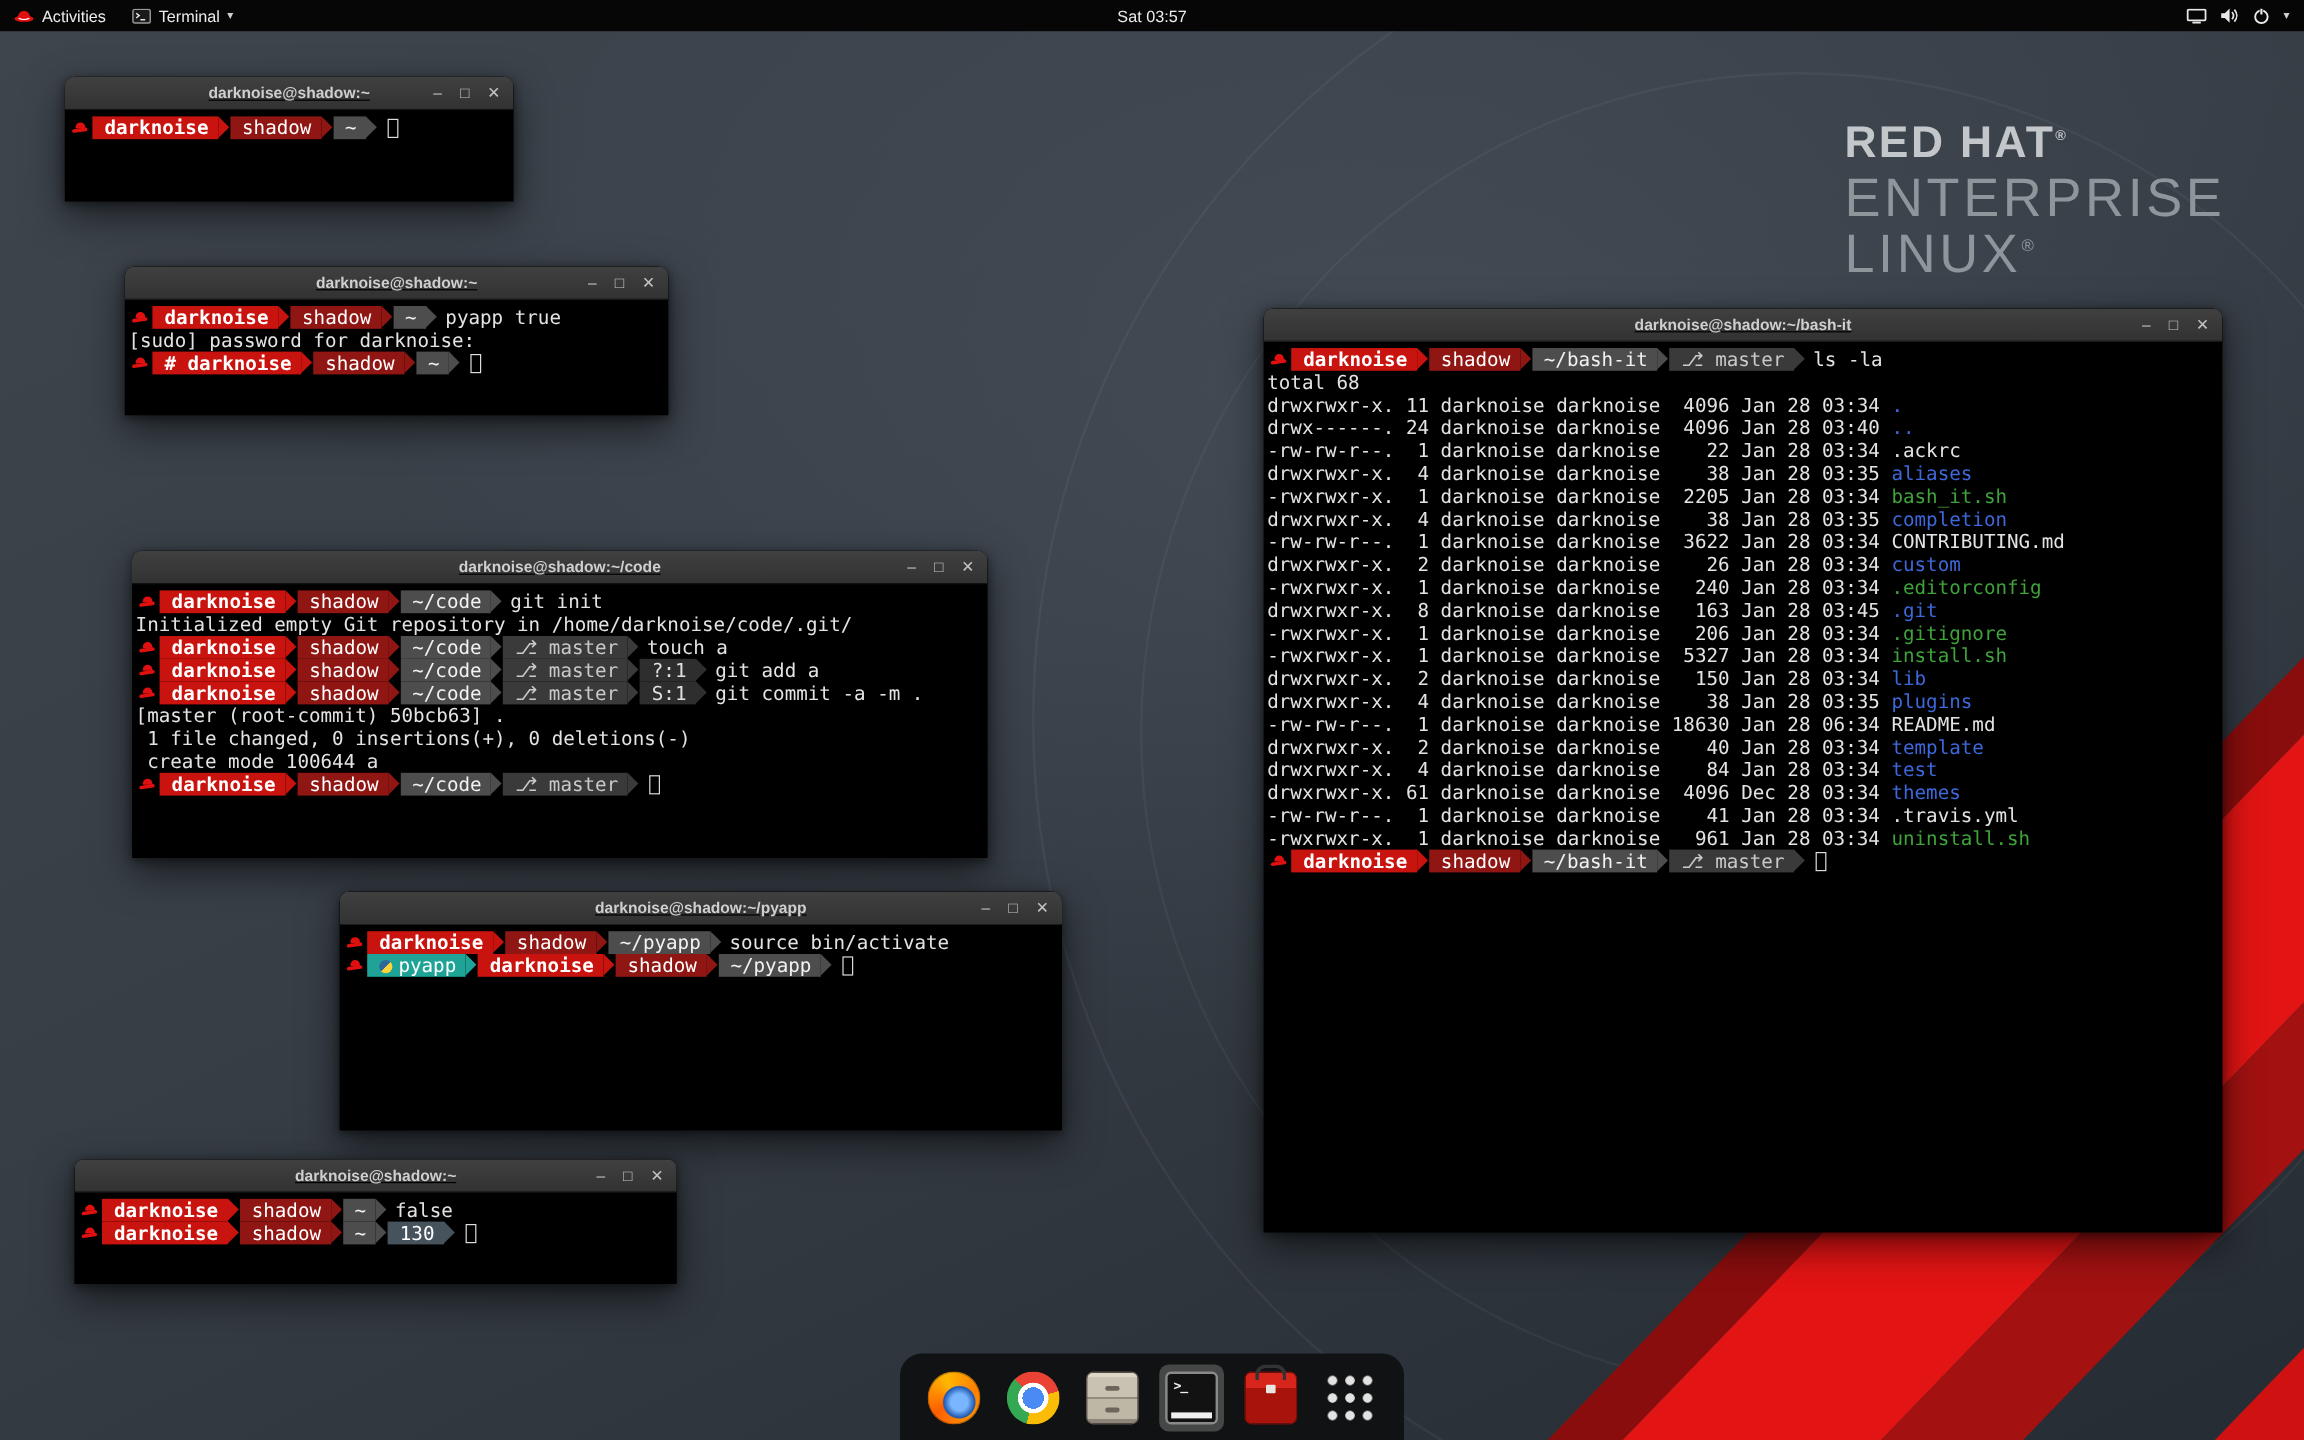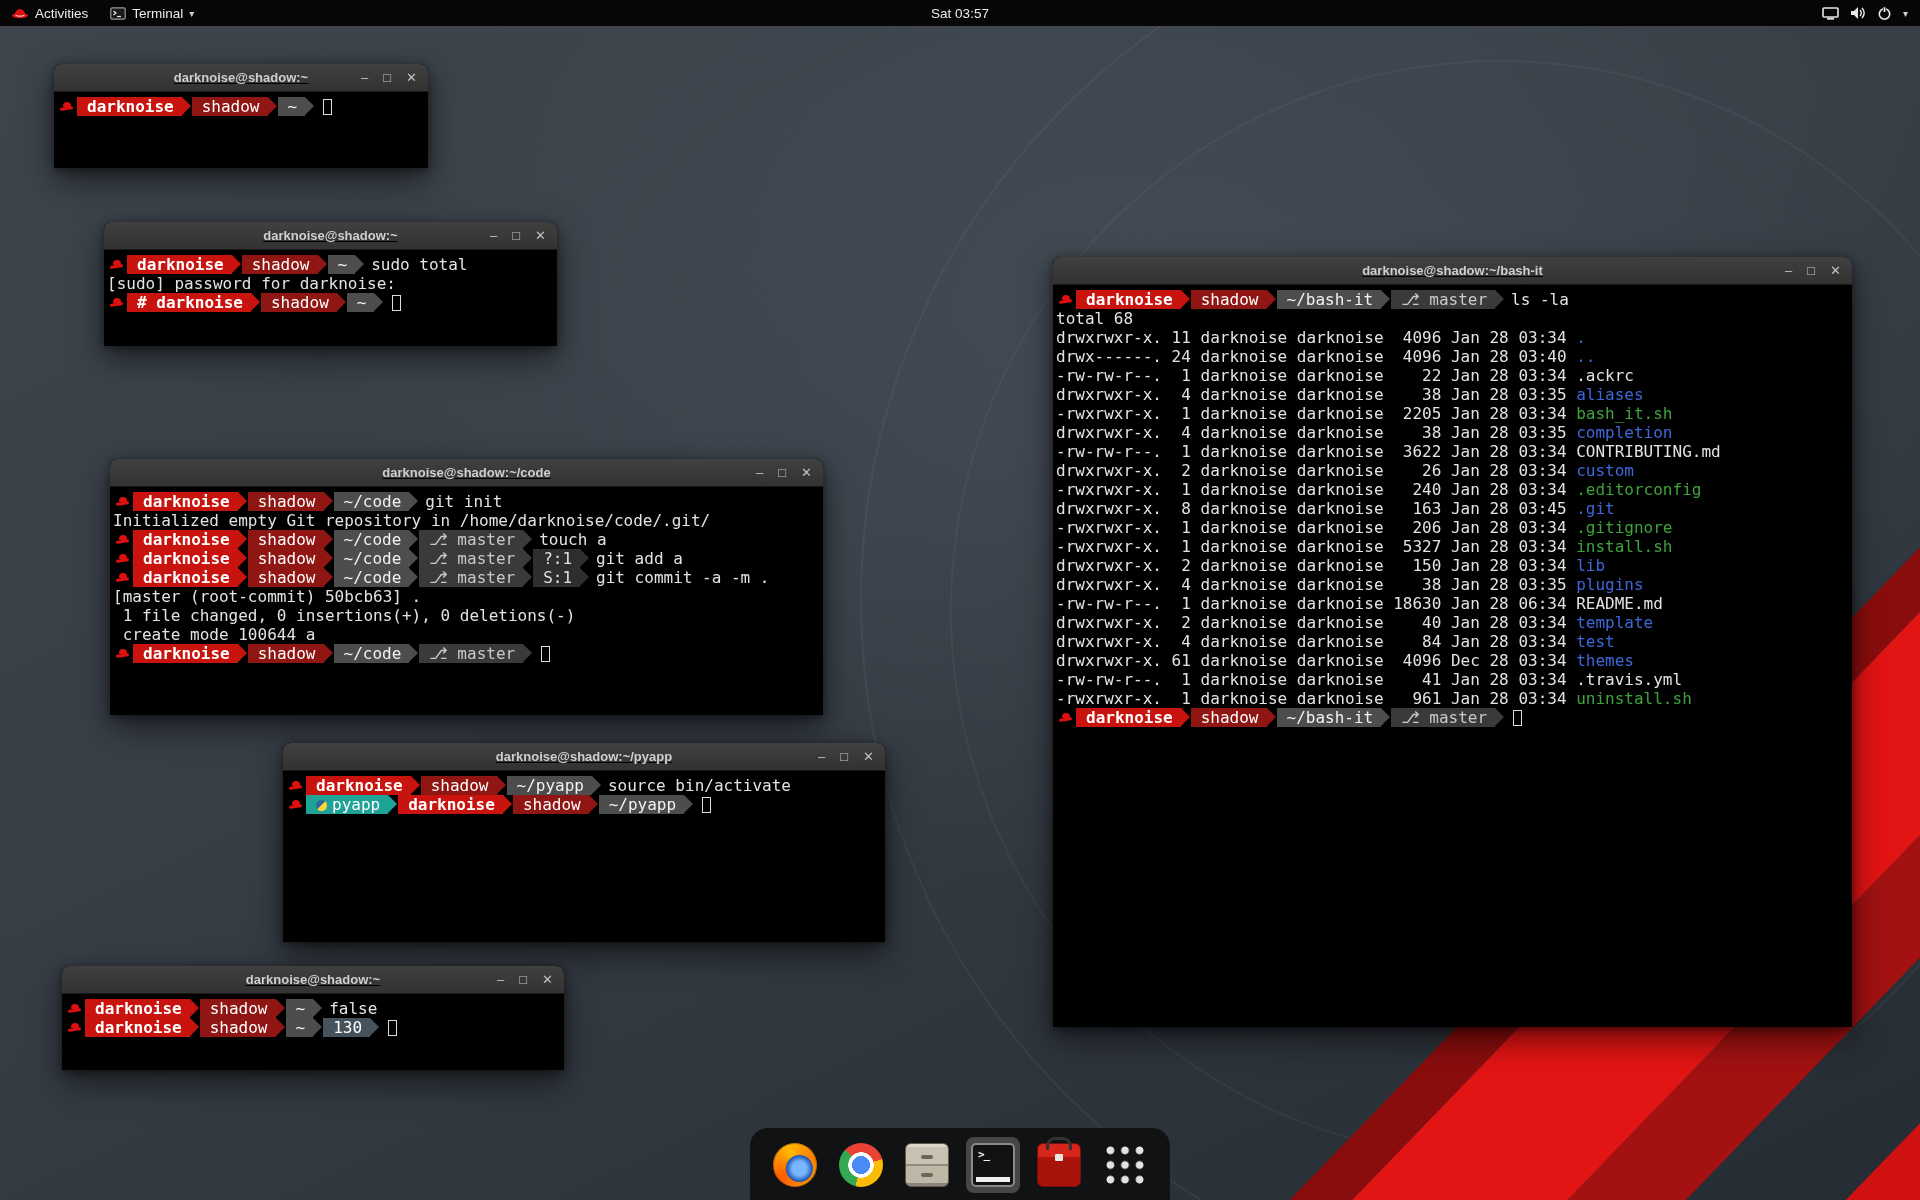--- a/index.html
+++ b/index.html
@@ -140,20 +140,25 @@
   <div class="arc arc1"></div>
   <div class="arc arc2"></div>
   <div class="stripes">
     <i class="st1"></i>
       <i class="st2"></i>
       <i class="st3"></i>
       <i class="st4"></i>
       <i class="st5"></i>
       <i class="st6"></i>
   </div>
+  <div class="brand">
+    <div class="brand-l1"><span>RED HAT</span><sup>®</sup></div>
+    <div class="brand-l2">ENTERPRISE</div>
+    <div class="brand-l3"><span>LINUX</span><sup>®</sup></div>
+  </div>
 
   <div id="topbar">
     <div class="tb-item">
       <svg width="18" height="12" viewBox="0 0 18 12">
         <path d="M4 8 C4 4.2, 6 2.2, 9 2.2 C12 2.2, 14 4.2, 14 8 Z" fill="#e01010"></path>
         <ellipse cx="9" cy="8.6" rx="8" ry="2.6" fill="#e01010"></ellipse>
         <path d="M4.5 8.2 C6.5 9.6, 11.5 9.6, 13.5 8.2" fill="none" stroke="#fff" stroke-width="0.9"></path>
       </svg>
       <span>Activities</span>
     </div>
@@ -209,21 +214,21 @@
   <div class="window" id="win2">
     <div class="titlebar">
       <span class="title">darknoise@shadow:~</span>
       <span class="controls">
         <span class="wbtn">–</span>
         <span class="wbtn">□</span>
         <span class="wbtn">✕</span>
       </span>
     </div>
     <div class="term">
-        <div class="tline"><span class="hat"></span><span class="seg seg-user"><span>darknoise</span></span><span class="seg seg-host"><span>shadow</span></span><span class="seg seg-path"><span>~</span></span><span class="cmd">sudo total</span></div>
+        <div class="tline"><span class="hat"></span><span class="seg seg-user"><span>darknoise</span></span><span class="seg seg-host"><span>shadow</span></span><span class="seg seg-path"><span>~</span></span><span class="cmd">pyapp true</span></div>
         <div class="tline">[sudo] password for darknoise: </div>
         <div class="tline"><span class="hat"></span><span class="seg seg-user"><span># darknoise</span></span><span class="seg seg-host"><span>shadow</span></span><span class="seg seg-path"><span>~</span></span><span class="cursor"></span></div>
       </div>
   </div>
 
   <div class="window" id="win3">
     <div class="titlebar">
       <span class="title">darknoise@shadow:~/code</span>
       <span class="controls">
         <span class="wbtn">–</span>

